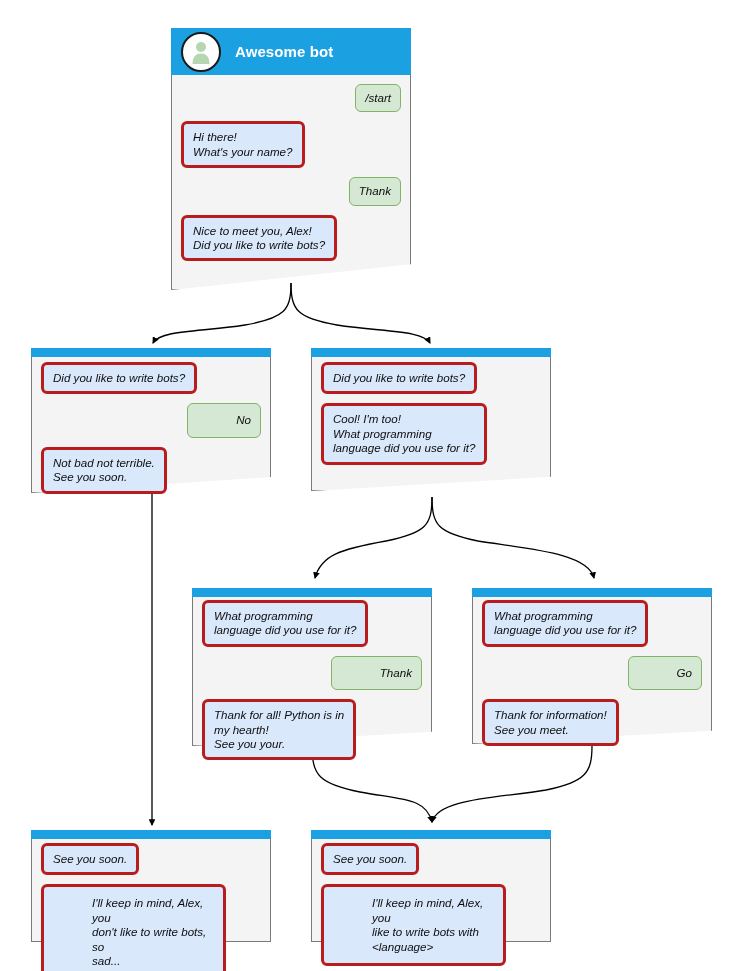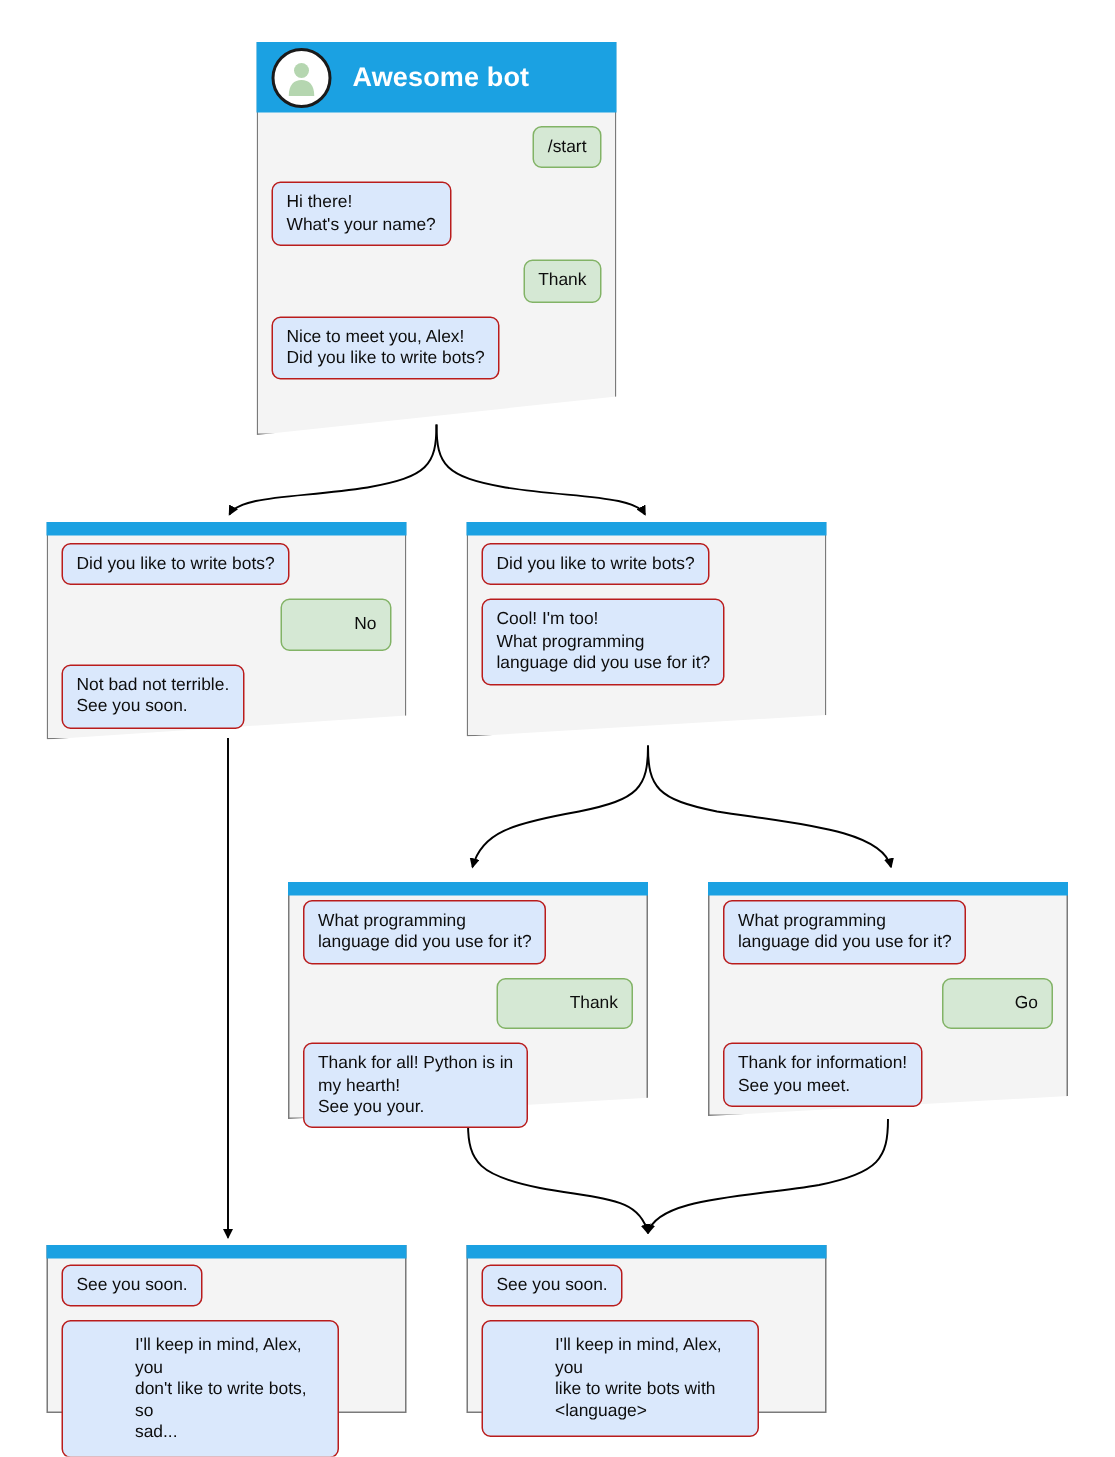--- a/index.html
+++ b/index.html
@@ -83,50 +83,51 @@
     background: #ffffff;
     border: 2.5px solid #1a1a1a;
     display: flex;
     align-items: center;
     justify-content: center;
     flex: 0 0 auto;
     overflow: hidden;
   }
   .bot-title {
     color: #ffffff;
-    font-size: 18px;
+    font-size: 15px;
     font-weight: bold;
     margin-left: 14px;
     letter-spacing: 0.1px;
   }
 
   .thin-header { height: 9px; }
 
   
   .msg-row {
     display: flex;
     padding: 0 10px;
     margin-bottom: 9px;
+    font-style: italic;
   }
   .msg-row.left  { justify-content: flex-start; }
   .msg-row.right { justify-content: flex-end; }
 
   .bubble {
     font-size: 11.6px;
     line-height: 14.4px;
     color: #0d0d0d;
     border-radius: 6px;
     padding: 6px 9px 6px 9px;
     box-sizing: border-box;
     white-space: pre-line;
     max-width: 84%;
   }
   .bubble.bot {
     background: #dae8fc;
-    border: 1px solid #b91c1c;
+    border: 3px solid #b91c1c;
   }
   .bubble.user {
     background: #d5e8d4;
     border: 1px solid #82b366;
   }
   .bubble.tall { padding-top: 9px; padding-bottom: 9px; padding-left: 48px; }
 </style>
 </head>
 <body>
 

